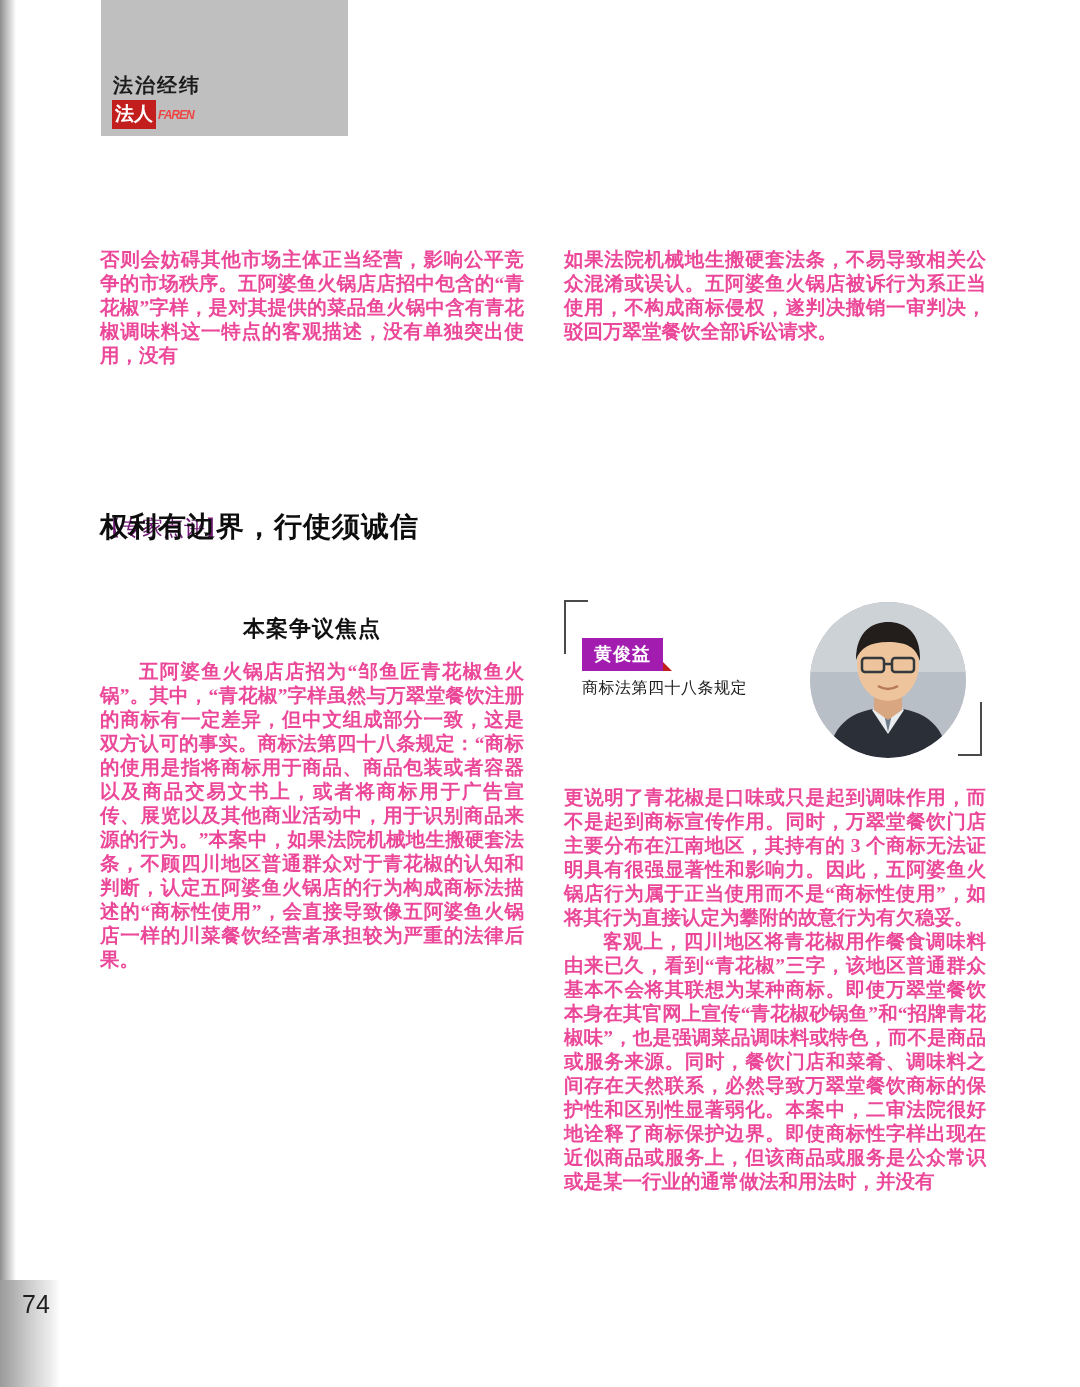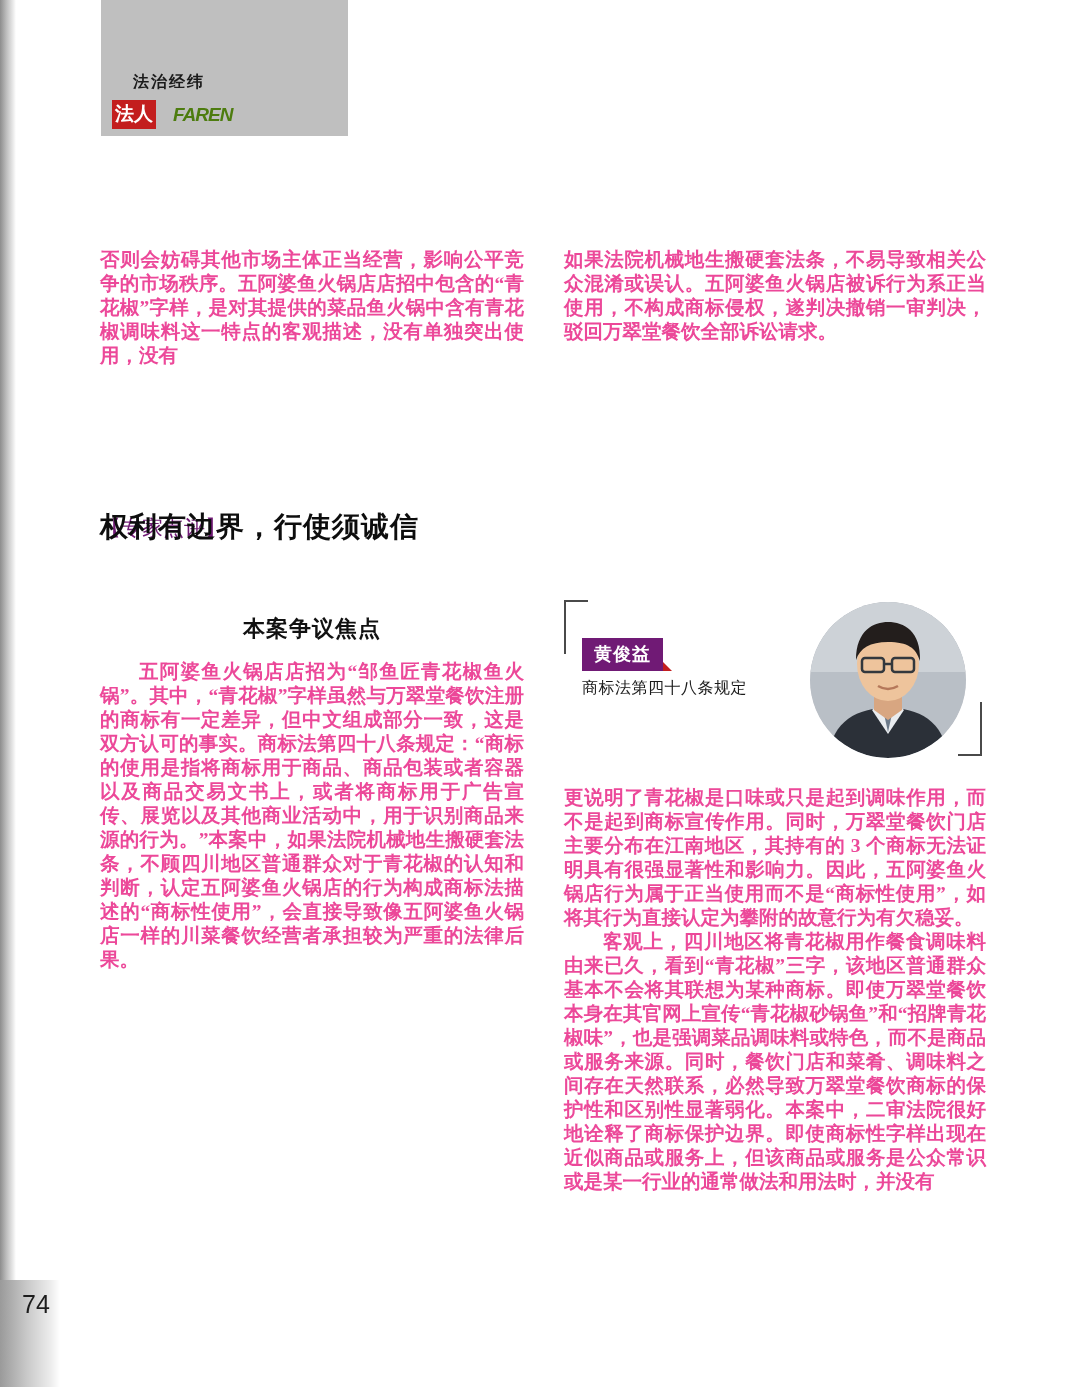--- a/index.html
+++ b/index.html
@@ -36,51 +36,50 @@
   .header-block {
     position: absolute;
     left: 101px; top: 0;
     width: 247px; height: 136px;
     background: #bfbfbf;
   }
   .header-title {
     position: absolute;
     left: 113px; top: 72px;
     font-family: "Liberation Sans", sans-serif;
-    font-size: 16px;
+    font-size: 20px;
     letter-spacing: 2px;
     color: #1b1b1b;
     font-weight: 700;
-    margin-left: 20px;
   }
   .logo-wrap {
     position: absolute;
     left: 112px; top: 100px;
     display: flex;
     align-items: center;
   }
   .logo-cn {
     display: inline-block;
     background: #c31e1e;
     color: #ffffff;
     font-family: "Liberation Sans", sans-serif;
     font-weight: 700;
     font-size: 19px;
     padding: 1px 3px 2px 3px;
     letter-spacing: 0px;
   }
   .logo-en {
     display: inline-block;
-    color: #4d7c0f;
+    color: #ef4444;
     font-family: "Liberation Sans", sans-serif;
     font-weight: 700;
     font-style: italic;
-    font-size: 19px;
+    font-size: 12px;
     letter-spacing: -1px;
-    margin-left: 17px;
+    margin-left: 2px;
   }
 
   
   .col-top-left {
     position: absolute;
     left: 100px; top: 248px;
     width: 424px;
   }
   .col-top-right {
     position: absolute;
@@ -152,21 +151,21 @@
   .corner-br {
     position: absolute;
     right: 4px; bottom: 4px;
     width: 22px; height: 52px;
     border-right: 2px solid #4a4a4a;
     border-bottom: 2px solid #4a4a4a;
   }
   .name-tag {
     position: absolute;
     left: 18px; top: 38px;
-    background: #701a75;
+    background: #a21caf;
     color: #ffffff;
     font-family: "Liberation Sans", sans-serif;
     font-weight: 700;
     font-size: 18px;
     padding: 4px 12px 5px 12px;
     letter-spacing: 1px;
   }
   .name-tag:after {
     content: "";
     position: absolute;

